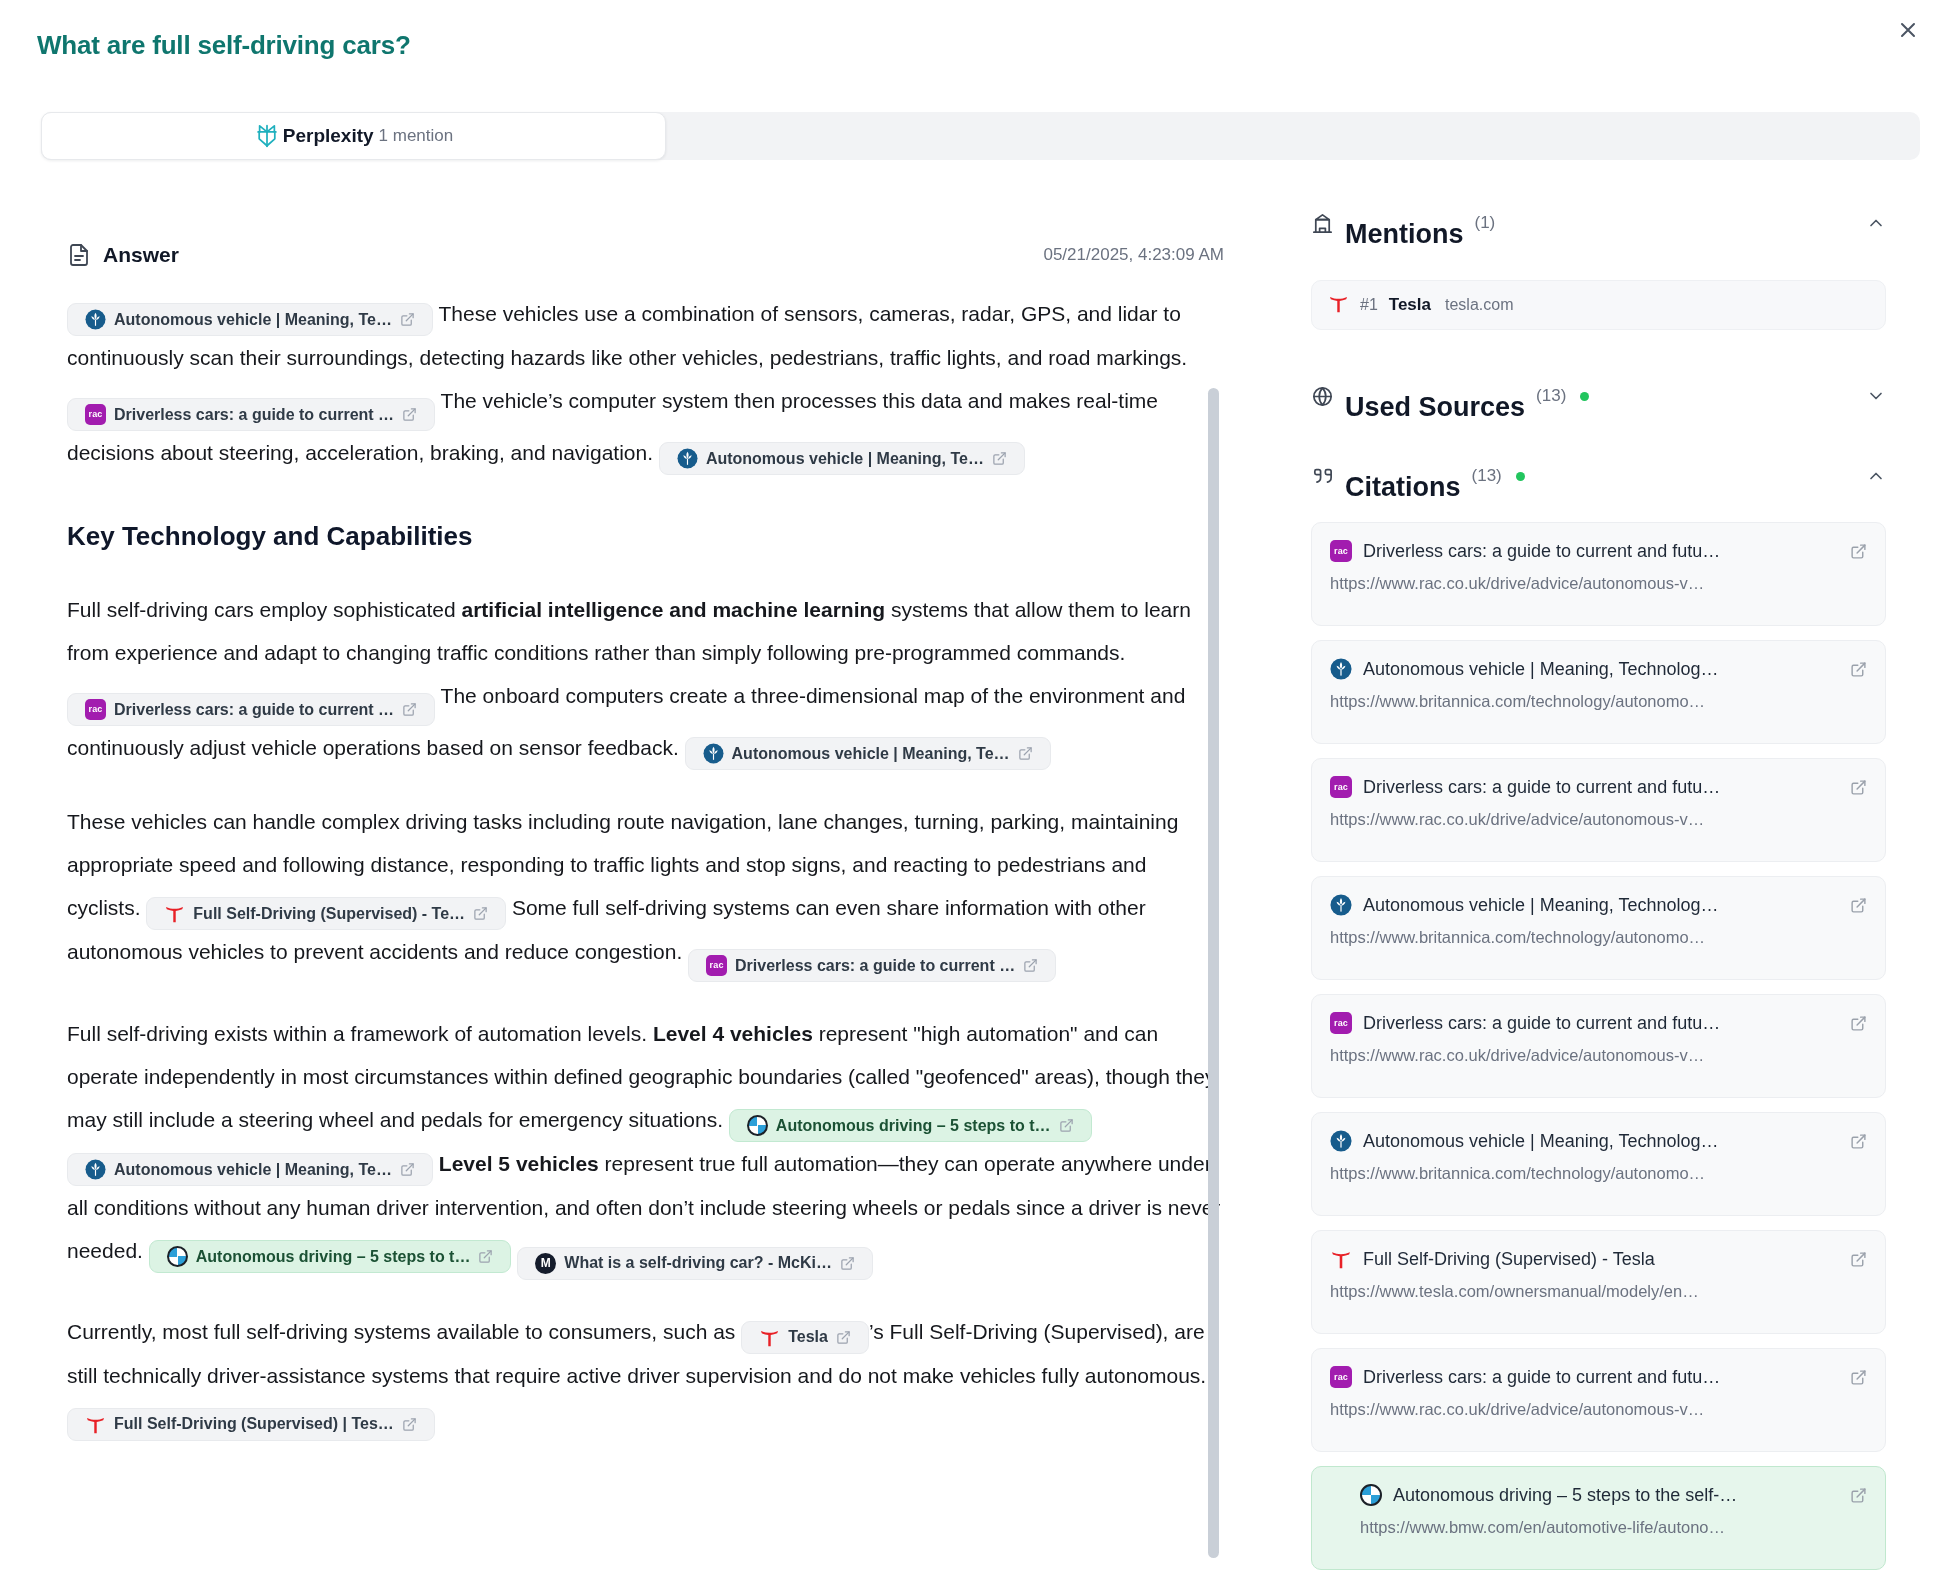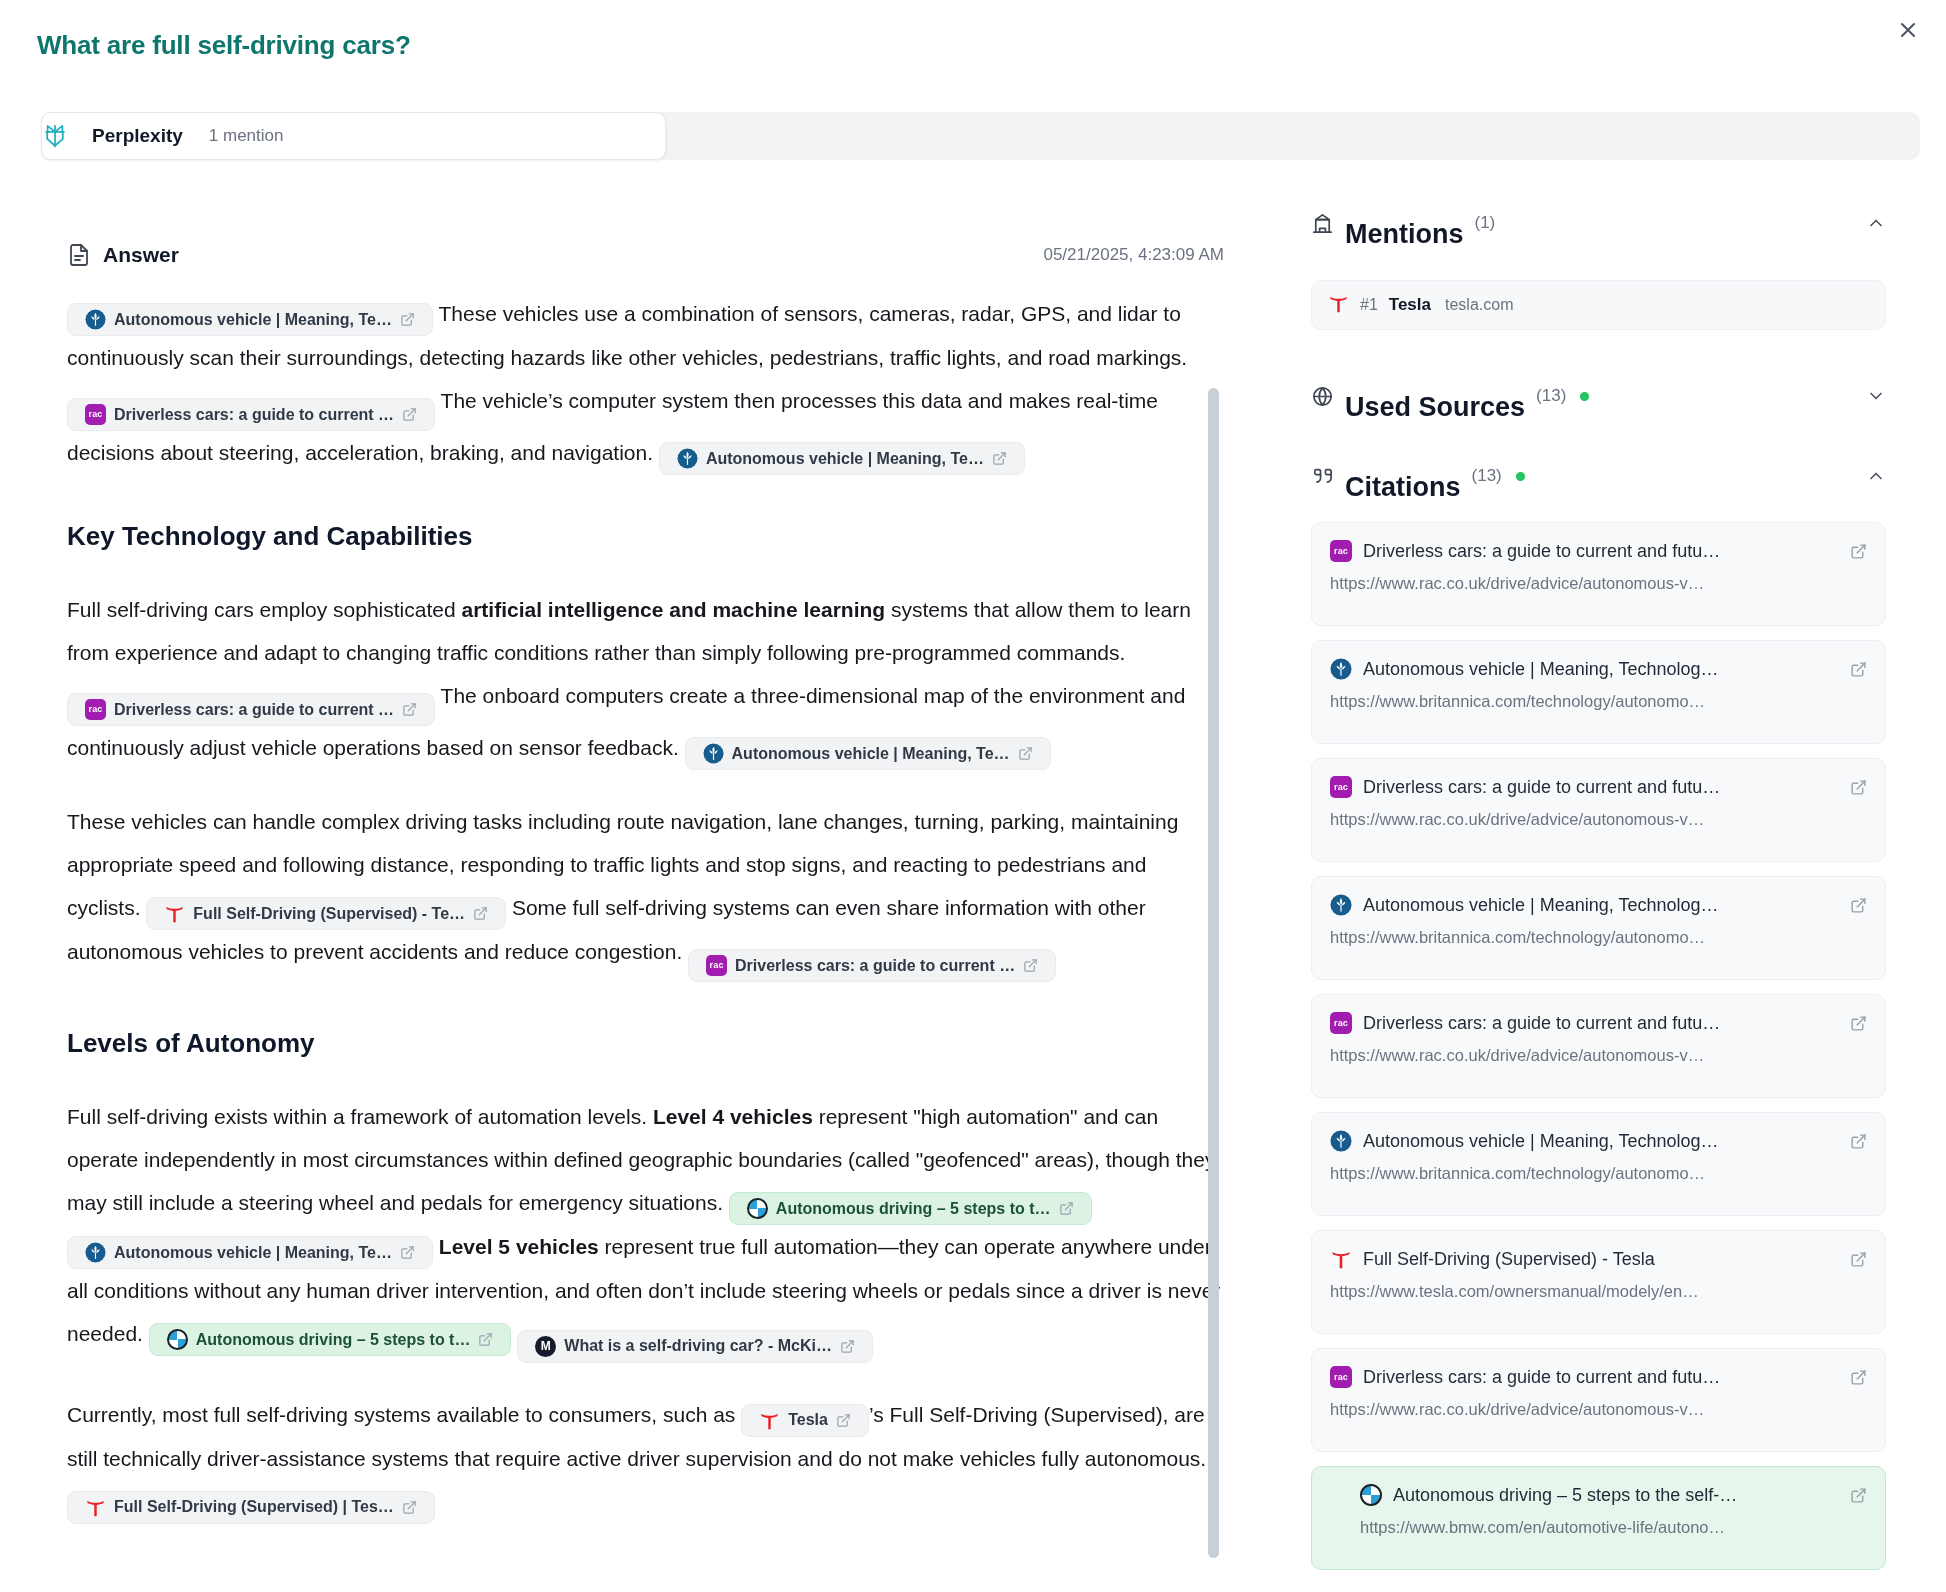--- a/index.html
+++ b/index.html
@@ -5,21 +5,21 @@
   *{margin:0;padding:0;box-sizing:border-box;}
   html,body{width:1946px;height:1592px;overflow:hidden;background:#fff;
     font-family:"Liberation Sans",sans-serif;color:#111827;}
   .page{position:relative;width:1946px;height:1592px;background:#fff;overflow:hidden;}
 
   
   .page-title{position:absolute;left:37px;top:30px;font-size:26px;font-weight:700;color:#0f766e;letter-spacing:-.2px;}
   .close-btn{position:absolute;right:22px;top:14px;width:32px;height:32px;background:none;border:none;cursor:pointer;color:#4b5563;display:flex;align-items:center;justify-content:center;}
   .close-btn svg{width:24px;height:24px;}
   .tabbar{position:absolute;left:41px;top:112px;width:1879px;height:48px;background:#f2f3f5;border-radius:10px;}
-  .tab-active{position:absolute;left:0;top:0;width:625px;height:48px;background:#fff;border:1px solid #e7e9ec;border-radius:10px;display:flex;align-items:center;justify-content:flex-start;gap:24px;box-shadow:0 1px 3px rgba(16,24,40,.08);cursor:pointer;}
+  .tab-active{position:absolute;left:0;top:0;width:625px;height:48px;background:#fff;border:1px solid #e7e9ec;border-radius:10px;display:flex;align-items:center;justify-content:center;gap:3px;box-shadow:0 1px 3px rgba(16,24,40,.08);cursor:pointer;}
   .pplx-logo svg{width:26px;height:26px;display:block;}
   .tab-label{font-size:19px;font-weight:700;color:#111827;}
   .tab-count{font-size:17px;color:#6b7280;margin-left:2px;}
 
   
   .main-col{position:absolute;left:67px;top:238px;width:1157px;height:1354px;overflow:hidden;}
   .answer-header{display:flex;align-items:center;gap:12px;height:34px;}
   .doc-icon svg{width:24px;height:24px;display:block;}
   .answer-label{font-size:21px;font-weight:700;color:#111827;}
   .timestamp{margin-left:auto;font-size:17px;color:#6b7280;}
@@ -209,21 +209,20 @@
             <span class="fv fv-rac">rac</span>
             <span class="chip-label">Driverless cars: a guide to current …</span>
             <span class="ext">
               <svg viewBox="0 0 24 24" fill="none" stroke="currentColor" stroke-width="2" stroke-linecap="round" stroke-linejoin="round">
                 <path d="M18 13v6a2 2 0 0 1-2 2H5a2 2 0 0 1-2-2V8a2 2 0 0 1 2-2h6"></path>
                 <polyline points="15 3 21 3 21 9"></polyline>
                 <line x1="10" y1="14" x2="21" y2="3"></line>
               </svg>
             </span>
           </span></p>
-        <h2>Levels of Autonomy</h2>
         <p>Full self-driving exists within a framework of automation levels. <strong>Level 4 vehicles</strong> represent "high automation" and can operate independently in most circumstances within defined geographic boundaries (called "geofenced" areas), though they may still include a steering wheel and pedals for emergency situations. <span class="chip chip-green">
             <span class="fv fv-bmw"></span>
             <span class="chip-label">Autonomous driving – 5 steps to t…</span>
             <span class="ext">
               <svg viewBox="0 0 24 24" fill="none" stroke="currentColor" stroke-width="2" stroke-linecap="round" stroke-linejoin="round">
                 <path d="M18 13v6a2 2 0 0 1-2 2H5a2 2 0 0 1-2-2V8a2 2 0 0 1 2-2h6"></path>
                 <polyline points="15 3 21 3 21 9"></polyline>
                 <line x1="10" y1="14" x2="21" y2="3"></line>
               </svg>
             </span>

